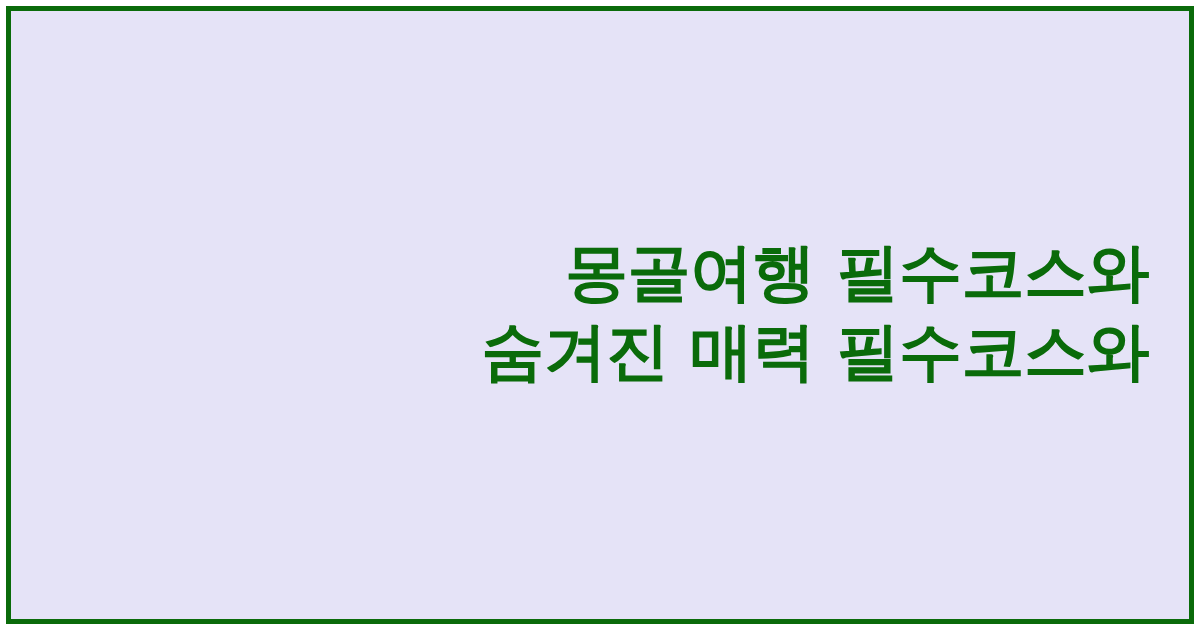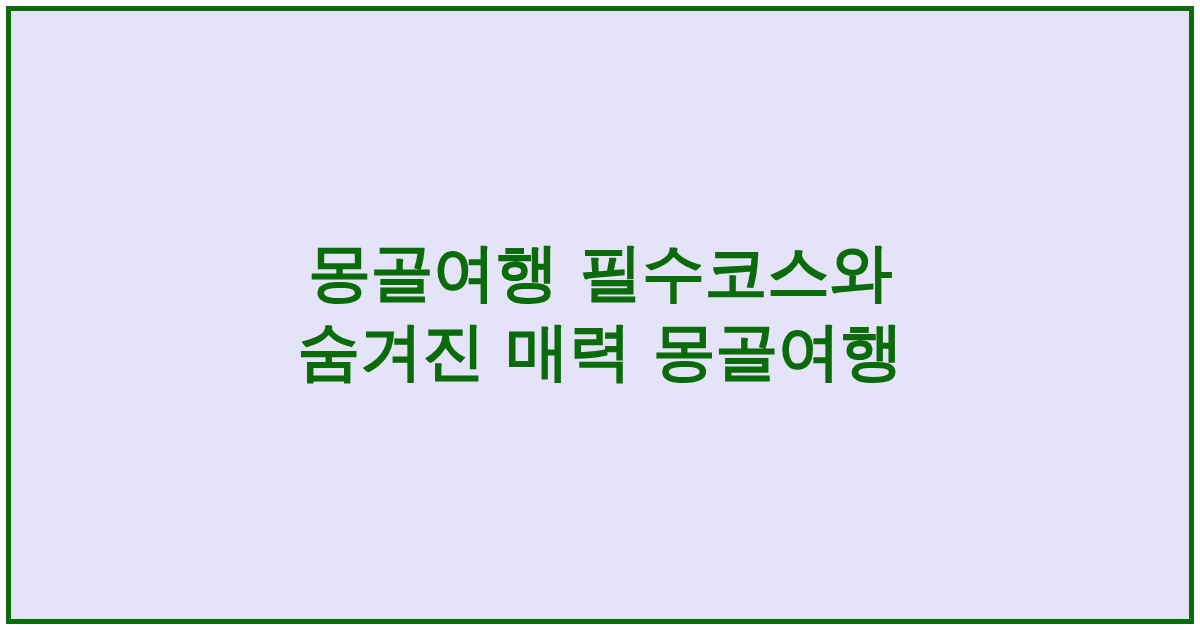--- a/index.html
+++ b/index.html
@@ -37,21 +37,21 @@
     display: flex;
     align-items: center;
     justify-content: center;
   }
 
   
   .headline-block {
     box-sizing: border-box;
     width: 100%;
     padding: 0 40px;
-    text-align: center;
+    text-align: right;
     
     margin-top: -6px;
   }
 
   .headline-line {
     display: block;
     color: #0a6b0a;
     font-family: "DejaVu Sans", "Liberation Sans", sans-serif;
     font-size: 63px;
     font-weight: 700;
@@ -61,17 +61,17 @@
   }
 </style>
 </head>
 <body>
 
 <div class="thumbnail-canvas">
   <div class="thumbnail-card">
 
     <div class="headline-block">
       <span class="headline-line">몽골여행 필수코스와</span>
-      <span class="headline-line">숨겨진 매력 몽골여행</span>
+      <span class="headline-line">숨겨진 매력 필수코스와</span>
     </div>
 
   </div>
 </div>
 
 </body></html>

